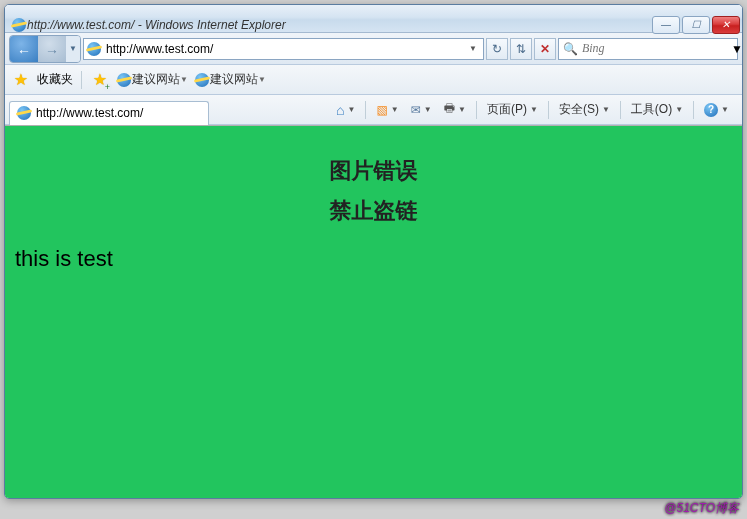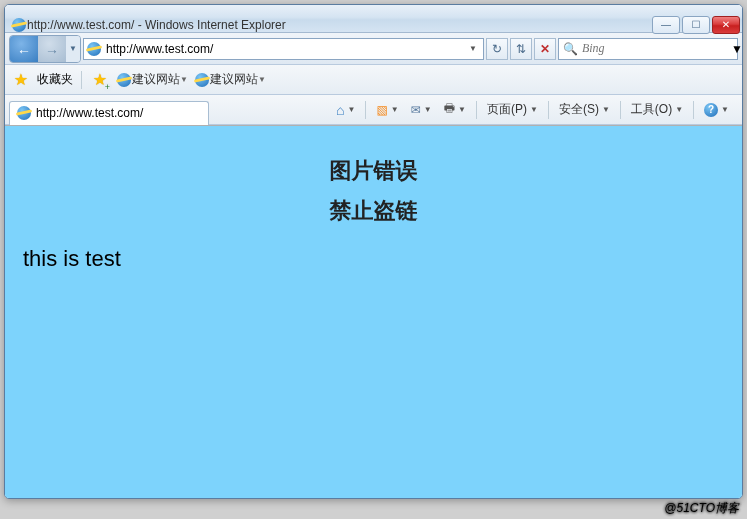--- a/index.html
+++ b/index.html
@@ -21,20 +21,21 @@
       overflow: hidden;
       box-shadow: 0 2px 8px rgba(0,0,0,0.3);
     }
     .titlebar {
       height: 28px;
       background: linear-gradient(to bottom, #e8f0f8, #d5e4f2 45%, #c8dbec 55%, #d5e4f2);
       border-bottom: 1px solid #a4b9d0;
       display: flex;
       align-items: center;
       padding: 12px 2px 0 6px;
+      font-style: italic;
     }
     .titlebar-text { flex: 1; color: #333; font-size: 12px; }
     .win-btns { display: flex; gap: 2px; }
     .win-btn {
       width: 28px; height: 18px;
       border: 1px solid #8aa5c2;
       border-radius: 3px;
       background: linear-gradient(to bottom, #f5f9fd, #dde9f5);
       display: flex; align-items: center; justify-content: center;
       font-size: 10px; color: #4a6a8a;
@@ -126,39 +127,39 @@
     .cmd-btn {
       height: 22px; padding: 0 4px;
       display: flex; align-items: center; gap: 3px;
       color: #333; font-size: 12px;
       border: 1px solid transparent; border-radius: 2px;
     }
     .cmd-btn .dd { font-size: 8px; color: #555; }
     .cmd-sep { width: 1px; height: 18px; background: #c0ced8; margin: 0 3px; }
     .content {
       position: absolute; top: 120px; bottom: 0; left: 0; right: 0;
-      background: #7dd3fc;
-      padding: 30px 18px;
+      background: #22c55e;
+      padding: 30px 10px;
       border-top: 1px solid #b0b0b0;
     }
     .err-title {
       text-align: center;
       font-family: "Microsoft YaHei", SimHei, sans-serif;
       font-size: 22px; font-weight: bold;
       color: #222; margin-bottom: 10px;
     }
     .body-text {
       font-family: Liberation Sans, sans-serif;
       font-size: 22px;
       color: #000;
       margin-top: 20px;
     }
     .watermark {
       position: absolute; right: 8px; bottom: 2px;
-      color: #000000; font-size: 12px;
+      color: #a21caf; font-size: 12px;
       text-shadow: 0 0 3px rgba(0,0,0,0.9), 0 0 3px rgba(0,0,0,0.9);
       font-style: italic;
     }
     .ie-logo { width: 16px; height: 16px; position: relative; }
     .ie-logo::before {
       content: ""; position: absolute; inset: 1px;
       border-radius: 50%;
       background: radial-gradient(circle at 35% 30%, #7bc6f5, #1e6cb8);
     }
     .ie-logo::after {

